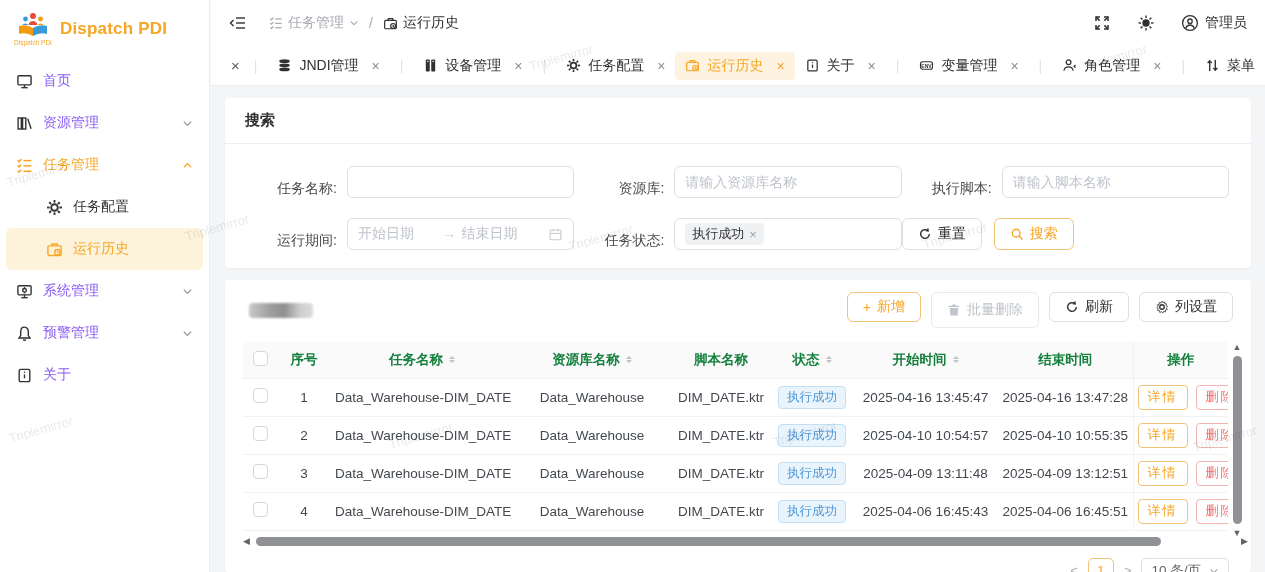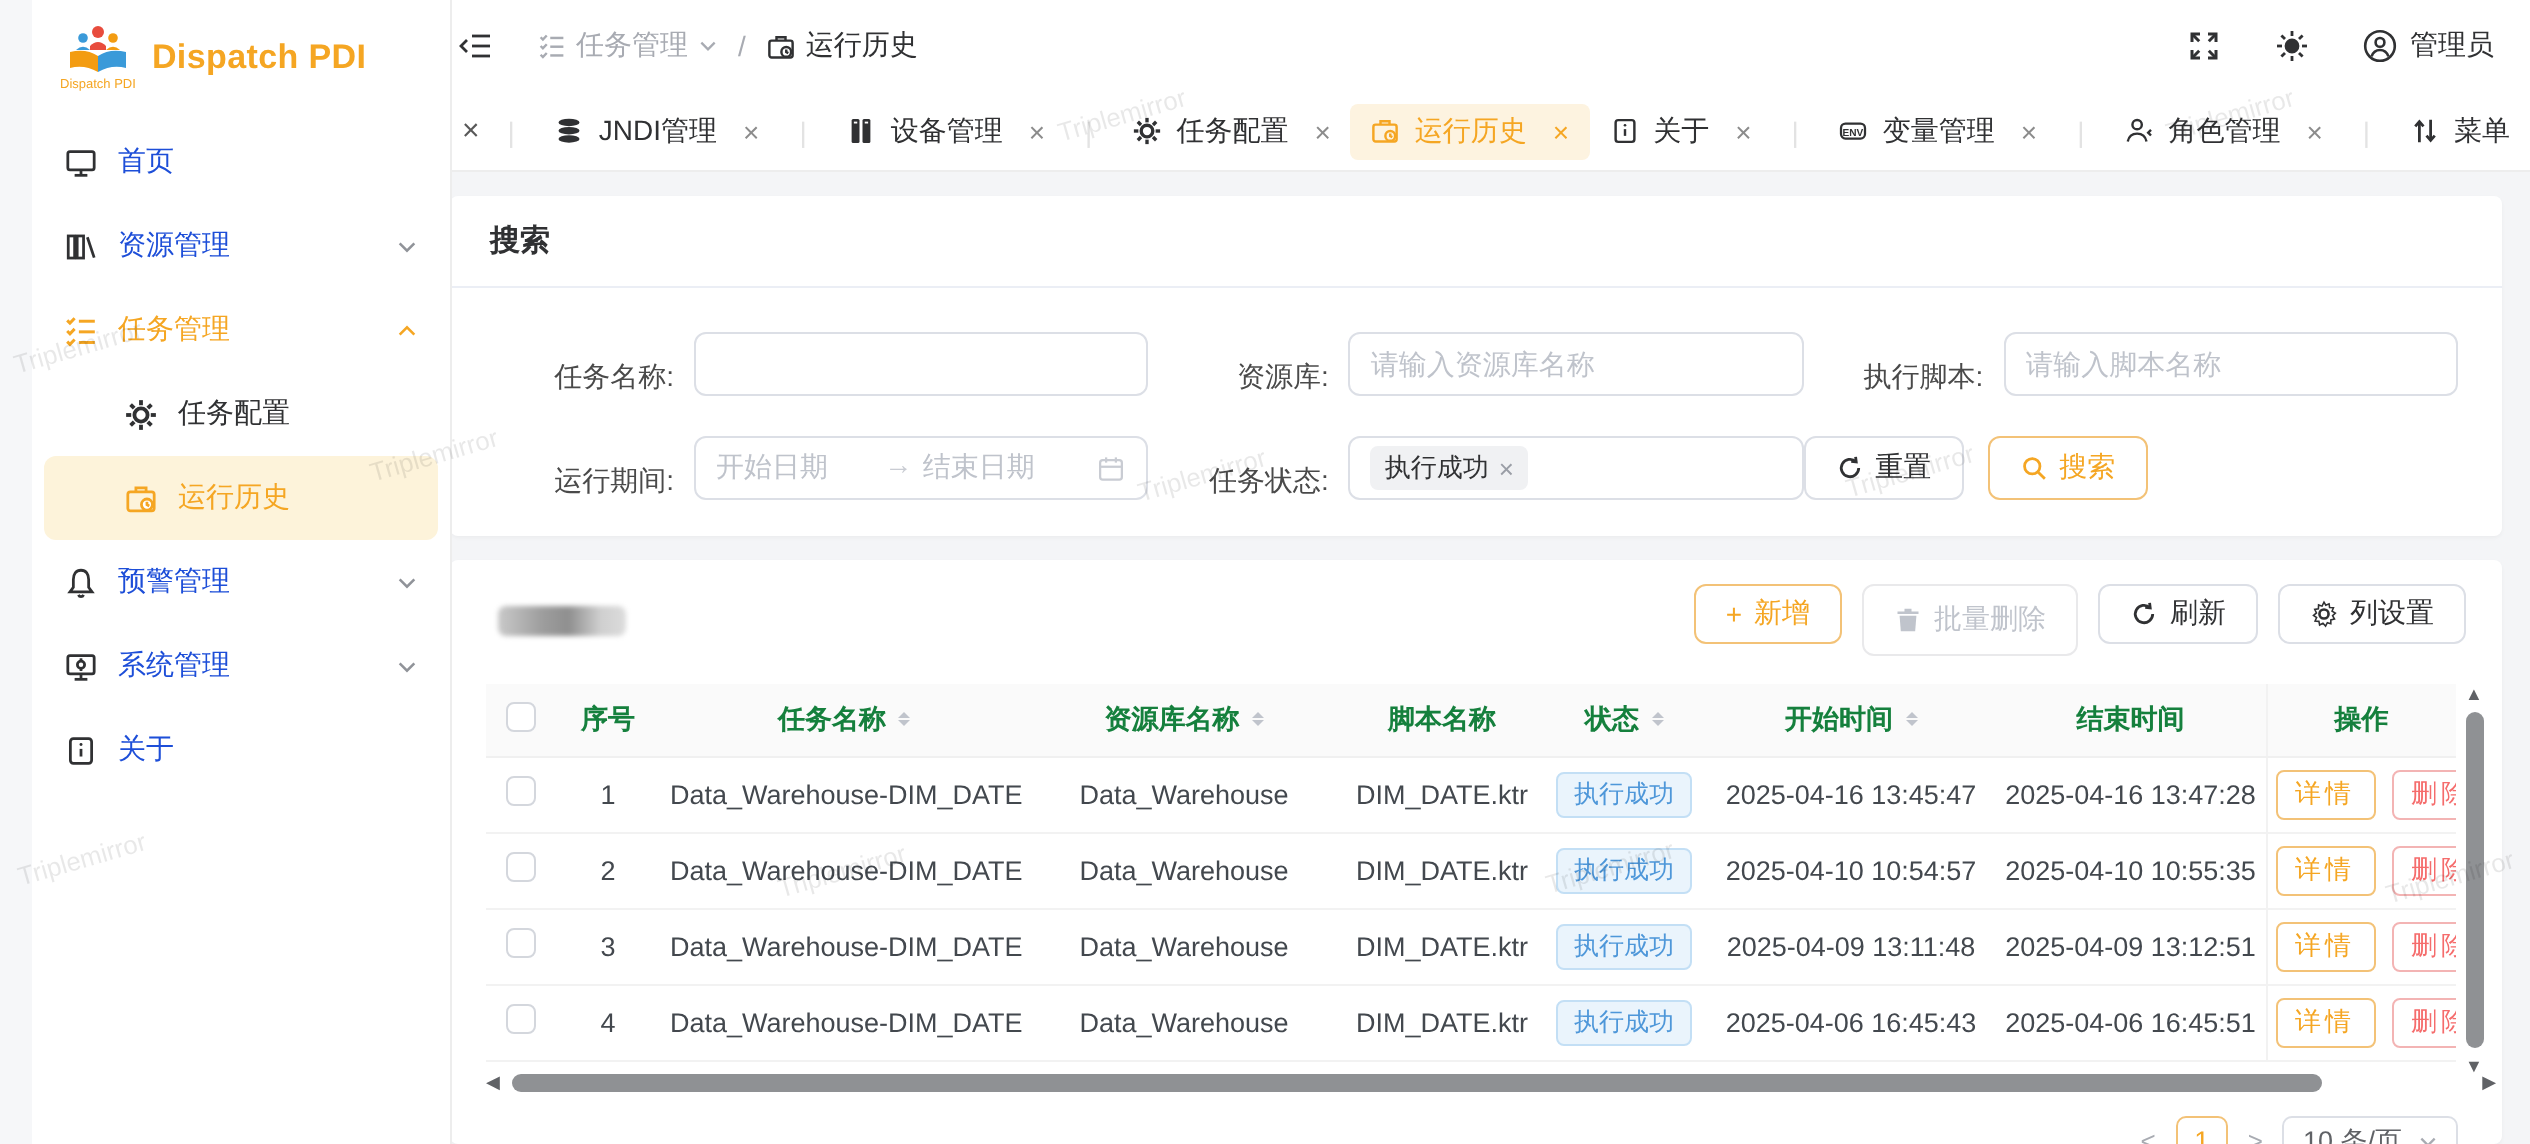--- a/index.html
+++ b/index.html
@@ -8,29 +8,29 @@
     font-family:"Liberation Sans","DejaVu Sans",sans-serif;
     font-size:14px; color:#303133; background:#f6f7f9; position:relative;
   }
   svg { display:block; }
 
   
   .wm { position:absolute; color:rgba(0,0,0,0.09); font-size:13px;
         transform:rotate(-16deg); pointer-events:none; z-index:50; white-space:nowrap; }
 
   
-  .sidebar { position:absolute; left:16px; top:0; width:210px; height:572px;
+  .sidebar { position:absolute; left:0; top:0; width:210px; height:572px;
              background:#fff; border-right:1px solid #ededed; z-index:5; }
   .logo-row { display:flex; align-items:center; gap:8px; padding:8px 10px 4px 14px; height:54px; }
   .logo-mark { display:flex; flex-direction:column; align-items:center; }
   .logo-caption { font-size:6.5px; color:#f5a623; margin-top:1px; }
   .logo-title { font-size:17px; font-weight:bold; color:#f5a623; letter-spacing:.2px; }
   .menu { padding-top:6px; }
   .menu-item { display:flex; align-items:center; height:42px; padding:0 16px;
-               color:#1d4ed8; cursor:pointer; }
+               color:#8b5cf6; cursor:pointer; }
   .menu-item .mi-icon { width:17px; height:17px; margin-right:10px; color:#303133; }
   .menu-item .mi-label { flex:1; }
   .menu-item .mi-caret { color:#909399; }
   .menu-item.active-parent, .menu-item.active-parent .mi-icon,
   .menu-item.active-parent .mi-caret { color:#f5a623; }
   .submenu-item { display:flex; align-items:center; height:42px; padding:0 16px 0 40px;
                   color:#303133; cursor:pointer; margin:0 6px; border-radius:6px; }
   .submenu-item .mi-icon { width:17px; height:17px; margin-right:10px; color:#303133; }
   .submenu-item.selected { background:#fdf3da; color:#f5a623; }
   .submenu-item.selected .mi-icon { color:#f5a623; }
@@ -211,38 +211,38 @@
       <svg class="mi-icon" viewBox="0 0 16 16" fill="none" stroke="currentColor" stroke-width="1.3">
           <rect x="1.8" y="4.6" width="12.4" height="9" rx="1.2"></rect>
           <path d="M5.6 4.6 V2.8 h4.8 v1.8"></path>
           <circle cx="10.8" cy="10.6" r="2.6" fill="#fff"></circle>
           <polyline points="10.8,9.3 10.8,10.7 11.9,11.3"></polyline>
         </svg>
       <span class="mi-label">运行历史</span>
     </div>
     <div class="menu-item">
       <svg class="mi-icon" viewBox="0 0 16 16" fill="none" stroke="currentColor" stroke-width="1.3">
-          <path d="M8 2 C5.6 2 4.4 3.9 4.4 6.4 V10 L2.8 12.2 H13.2 L11.6 10 V6.4 C11.6 3.9 10.4 2 8 2 Z"></path>
-          <path d="M6.8 13.6 a1.3 1.3 0 0 0 2.4 0"></path>
-        </svg>
-      <span class="mi-label">预警管理</span>
-      <svg class="mi-caret" width="11" height="11" viewBox="0 0 12 12" fill="none" stroke="currentColor" stroke-width="1.4">
-          <polyline points="2,4 6,8 10,4"></polyline>
-        </svg>
-    </div>
-    <div class="menu-item">
-      <svg class="mi-icon" viewBox="0 0 16 16" fill="none" stroke="currentColor" stroke-width="1.3">
           <rect x="1.8" y="2.6" width="12.4" height="8.6" rx="1"></rect>
           <circle cx="8" cy="6.9" r="1.7"></circle>
           <line x1="8" y1="3.9" x2="8" y2="4.9"></line>
           <line x1="8" y1="8.9" x2="8" y2="9.9"></line>
           <line x1="8" y1="11.2" x2="8" y2="13.6"></line>
           <line x1="5" y1="13.8" x2="11" y2="13.8"></line>
         </svg>
       <span class="mi-label">系统管理</span>
+      <svg class="mi-caret" width="11" height="11" viewBox="0 0 12 12" fill="none" stroke="currentColor" stroke-width="1.4">
+          <polyline points="2,4 6,8 10,4"></polyline>
+        </svg>
+    </div>
+    <div class="menu-item">
+      <svg class="mi-icon" viewBox="0 0 16 16" fill="none" stroke="currentColor" stroke-width="1.3">
+          <path d="M8 2 C5.6 2 4.4 3.9 4.4 6.4 V10 L2.8 12.2 H13.2 L11.6 10 V6.4 C11.6 3.9 10.4 2 8 2 Z"></path>
+          <path d="M6.8 13.6 a1.3 1.3 0 0 0 2.4 0"></path>
+        </svg>
+      <span class="mi-label">预警管理</span>
       <svg class="mi-caret" width="11" height="11" viewBox="0 0 12 12" fill="none" stroke="currentColor" stroke-width="1.4">
           <polyline points="2,4 6,8 10,4"></polyline>
         </svg>
     </div>
     <div class="menu-item">
       <svg class="mi-icon" viewBox="0 0 16 16" fill="none" stroke="currentColor" stroke-width="1.3">
           <rect x="3" y="2.2" width="10" height="11.6" rx="1.4"></rect>
           <line x1="8" y1="7" x2="8" y2="10.6"></line>
           <circle cx="8" cy="4.9" r="0.7" fill="currentColor" stroke="none"></circle>
         </svg>

